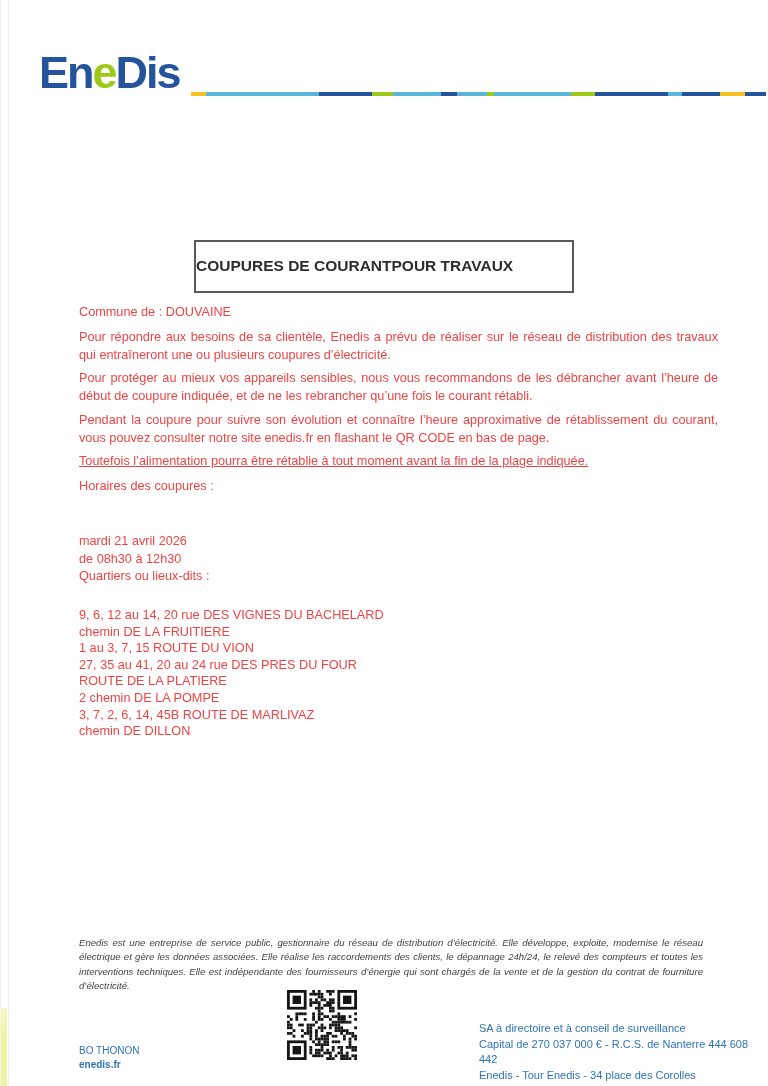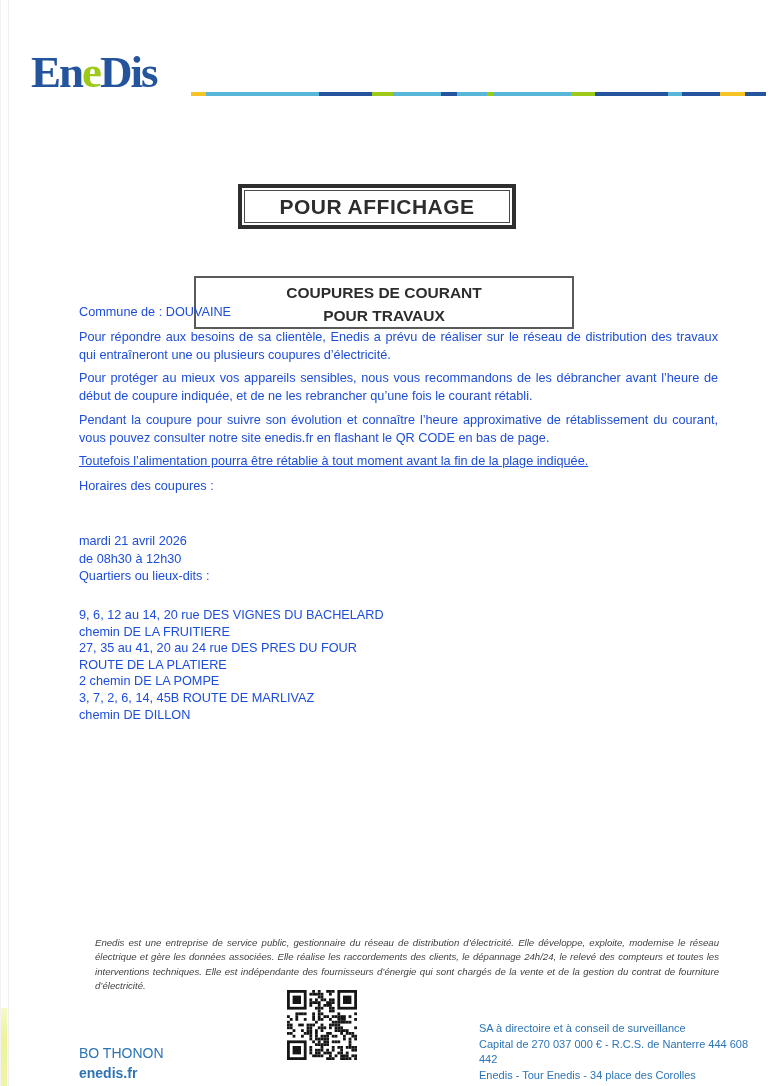--- a/index.html
+++ b/index.html
@@ -20,24 +20,24 @@
     position: absolute; left: 7px; top: 0; bottom: 0;
     width: 1px; background: #efefec;
   }
   .scan-strip {
     position: absolute; left: 0; top: 1008px; width: 6px; height: 78px;
     background: linear-gradient(180deg, #f6f8c8 0%, #eef39b 40%, #f0f4a6 100%);
   }
 
   
   .logo {
-    position: absolute; left: 30px; top: 50px;
+    position: absolute; left: 38px; top: 50px;
     font-weight: bold; font-size: 45px; line-height: 45px;
     letter-spacing: -2px;
-    font-family: Liberation Serif, serif;
+    font-family: Liberation Sans, sans-serif;
   }
   .logo .blue  { color: #23549c; }
   .logo .green { color: #9dc918; }
 
   
   .divider {
     position: absolute; left: 190px; top: 92px; right: 2px; height: 4px;
     overflow: hidden; white-space: nowrap; font-size: 0;
   }
 
@@ -49,70 +49,64 @@
   .affichage-inner {
     position: absolute; inset: 2px; border: 1px solid #4a4a4a;
     display: flex; align-items: center; justify-content: center;
   }
   .affichage-inner span {
     font-weight: bold; font-size: 21px; color: #2d2d2d; letter-spacing: 0.5px;
   }
   .coupures-box {
     position: absolute; left: 193px; top: 240px; width: 380px; height: 53px;
     border: 2px solid #5a5a5a; background: #fff;
-    display: flex; flex-direction: column; align-items: center; justify-content: flex-end; margin-top: 36px;
+    display: flex; flex-direction: row; align-items: center; justify-content: flex-start;
   }
   .coupures-box div {
     font-weight: bold; font-size: 15.5px; color: #2d2d2d; line-height: 1.45;
   }
 
   
-  .bodytext { position: absolute; left: 78px; width: 639px; font-size: 12.7px; line-height: 1.45; color: #1d4ed8; }
+  .bodytext { position: absolute; left: 78px; width: 639px; font-size: 12.7px; line-height: 1.45; color: #ef4444; }
   .just { text-align: justify; }
   .underlined { text-decoration: underline; }
 
   .streets div { line-height: 16.6px; }
 
   
   .footnote {
     position: absolute; left: 78px; top: 936px; width: 624px;
     font-style: italic; font-size: 9.6px; line-height: 1.5; color: #3f3f3f;
     text-align: justify;
-    margin-left: 16px;
   }
 
   
   .qr { position: absolute; left: 286px; top: 990px; width: 70px; height: 70px; }
   .footer-left {
     position: absolute; left: 78px; top: 1044px;
-    font-size: 14px; line-height: 1.4; color: #2d74b5;
+    font-size: 10px; line-height: 1.4; color: #2d74b5;
   }
   .footer-left .bold { font-weight: bold; }
   .footer-right {
     position: absolute; left: 478px; top: 1021px;
     font-size: 11px; line-height: 1.42; color: #2d74b5;
   }
 </style>
 </head>
 <body>
 
 <div class="page">
   <div class="scan-edge"></div>
   <div class="scan-strip"></div>
 
   <div class="logo">
     <span class="blue">En</span><span class="green">e</span><span class="blue">Dis</span>
   </div>
   <div class="divider"><span style="display:inline-block;height:4px;width:15px;background:#f5c324;vertical-align:top"></span><span style="display:inline-block;height:4px;width:36px;background:#5ab6d9;vertical-align:top"></span><span style="display:inline-block;height:4px;width:32px;background:#5ab6d9;vertical-align:top"></span><span style="display:inline-block;height:4px;width:6px;background:#5ab6d9;vertical-align:top"></span><span style="display:inline-block;height:4px;width:39px;background:#5ab6d9;vertical-align:top"></span><span style="display:inline-block;height:4px;width:38px;background:#23549c;vertical-align:top"></span><span style="display:inline-block;height:4px;width:15px;background:#23549c;vertical-align:top"></span><span style="display:inline-block;height:4px;width:21px;background:#9dc918;vertical-align:top"></span><span style="display:inline-block;height:4px;width:25px;background:#5ab6d9;vertical-align:top"></span><span style="display:inline-block;height:4px;width:23px;background:#5ab6d9;vertical-align:top"></span><span style="display:inline-block;height:4px;width:16px;background:#23549c;vertical-align:top"></span><span style="display:inline-block;height:4px;width:30px;background:#5ab6d9;vertical-align:top"></span><span style="display:inline-block;height:4px;width:7px;background:#9dc918;vertical-align:top"></span><span style="display:inline-block;height:4px;width:36px;background:#5ab6d9;vertical-align:top"></span><span style="display:inline-block;height:4px;width:41px;background:#5ab6d9;vertical-align:top"></span><span style="display:inline-block;height:4px;width:24px;background:#9dc918;vertical-align:top"></span><span style="display:inline-block;height:4px;width:34px;background:#23549c;vertical-align:top"></span><span style="display:inline-block;height:4px;width:39px;background:#23549c;vertical-align:top"></span><span style="display:inline-block;height:4px;width:14px;background:#5ab6d9;vertical-align:top"></span><span style="display:inline-block;height:4px;width:20px;background:#23549c;vertical-align:top"></span><span style="display:inline-block;height:4px;width:18px;background:#23549c;vertical-align:top"></span><span style="display:inline-block;height:4px;width:25px;background:#f5c324;vertical-align:top"></span><span style="display:inline-block;height:4px;width:32px;background:#23549c;vertical-align:top"></span></div>
 
-  <div class="affichage-box">
-    <div class="affichage-inner">
-      <span>POUR AFFICHAGE</span>
-    </div>
-  </div>
 
   <div class="coupures-box">
     <div>COUPURES DE COURANT</div>
     <div>POUR TRAVAUX</div>
   </div>
 
   <div class="bodytext" style="top:303px">Commune de : DOUVAINE</div>
 
   <div class="bodytext just" style="top:328px">Pour répondre aux besoins de sa clientèle, Enedis a prévu de réaliser sur le réseau de distribution des travaux qui entraîneront une ou plusieurs coupures d’électricité.</div>
   <div class="bodytext just" style="top:369px">Pour protéger au mieux vos appareils sensibles, nous vous recommandons de les débrancher avant l’heure de début de coupure indiquée, et de ne les rebrancher qu’une fois le courant rétabli.</div>
@@ -127,20 +121,21 @@
   <div class="bodytext" style="top:532px">
     <div>mardi 21 avril 2026</div>
     <div>de 08h30 à 12h30</div>
   </div>
 
   <div class="bodytext" style="top:567px">Quartiers ou lieux-dits :</div>
 
   <div class="bodytext streets" style="top:607px">
     <div>9, 6, 12 au 14, 20 rue DES VIGNES DU BACHELARD</div>
     <div>chemin DE LA FRUITIERE</div>
+    <div>1 au 3, 7, 15 ROUTE DU VION</div>
     <div>27, 35 au 41, 20 au 24 rue DES PRES DU FOUR</div>
     <div>ROUTE DE LA PLATIERE</div>
     <div>2 chemin DE LA POMPE</div>
     <div>3, 7, 2, 6, 14, 45B ROUTE DE MARLIVAZ</div>
     <div>chemin DE DILLON</div>
   </div>
 
   <div class="footnote">Enedis est une entreprise de service public, gestionnaire du réseau de distribution d’électricité. Elle développe, exploite, modernise le réseau électrique et gère les données associées. Elle réalise les raccordements des clients, le dépannage 24h/24, le relevé des compteurs et toutes les interventions techniques. Elle est indépendante des fournisseurs d’énergie qui sont chargés de la vente et de la gestion du contrat de fourniture d’électricité.</div>
 
   <div class="qr"><svg width="70" height="70" viewBox="0 0 70 70" xmlns="http://www.w3.org/2000/svg">

